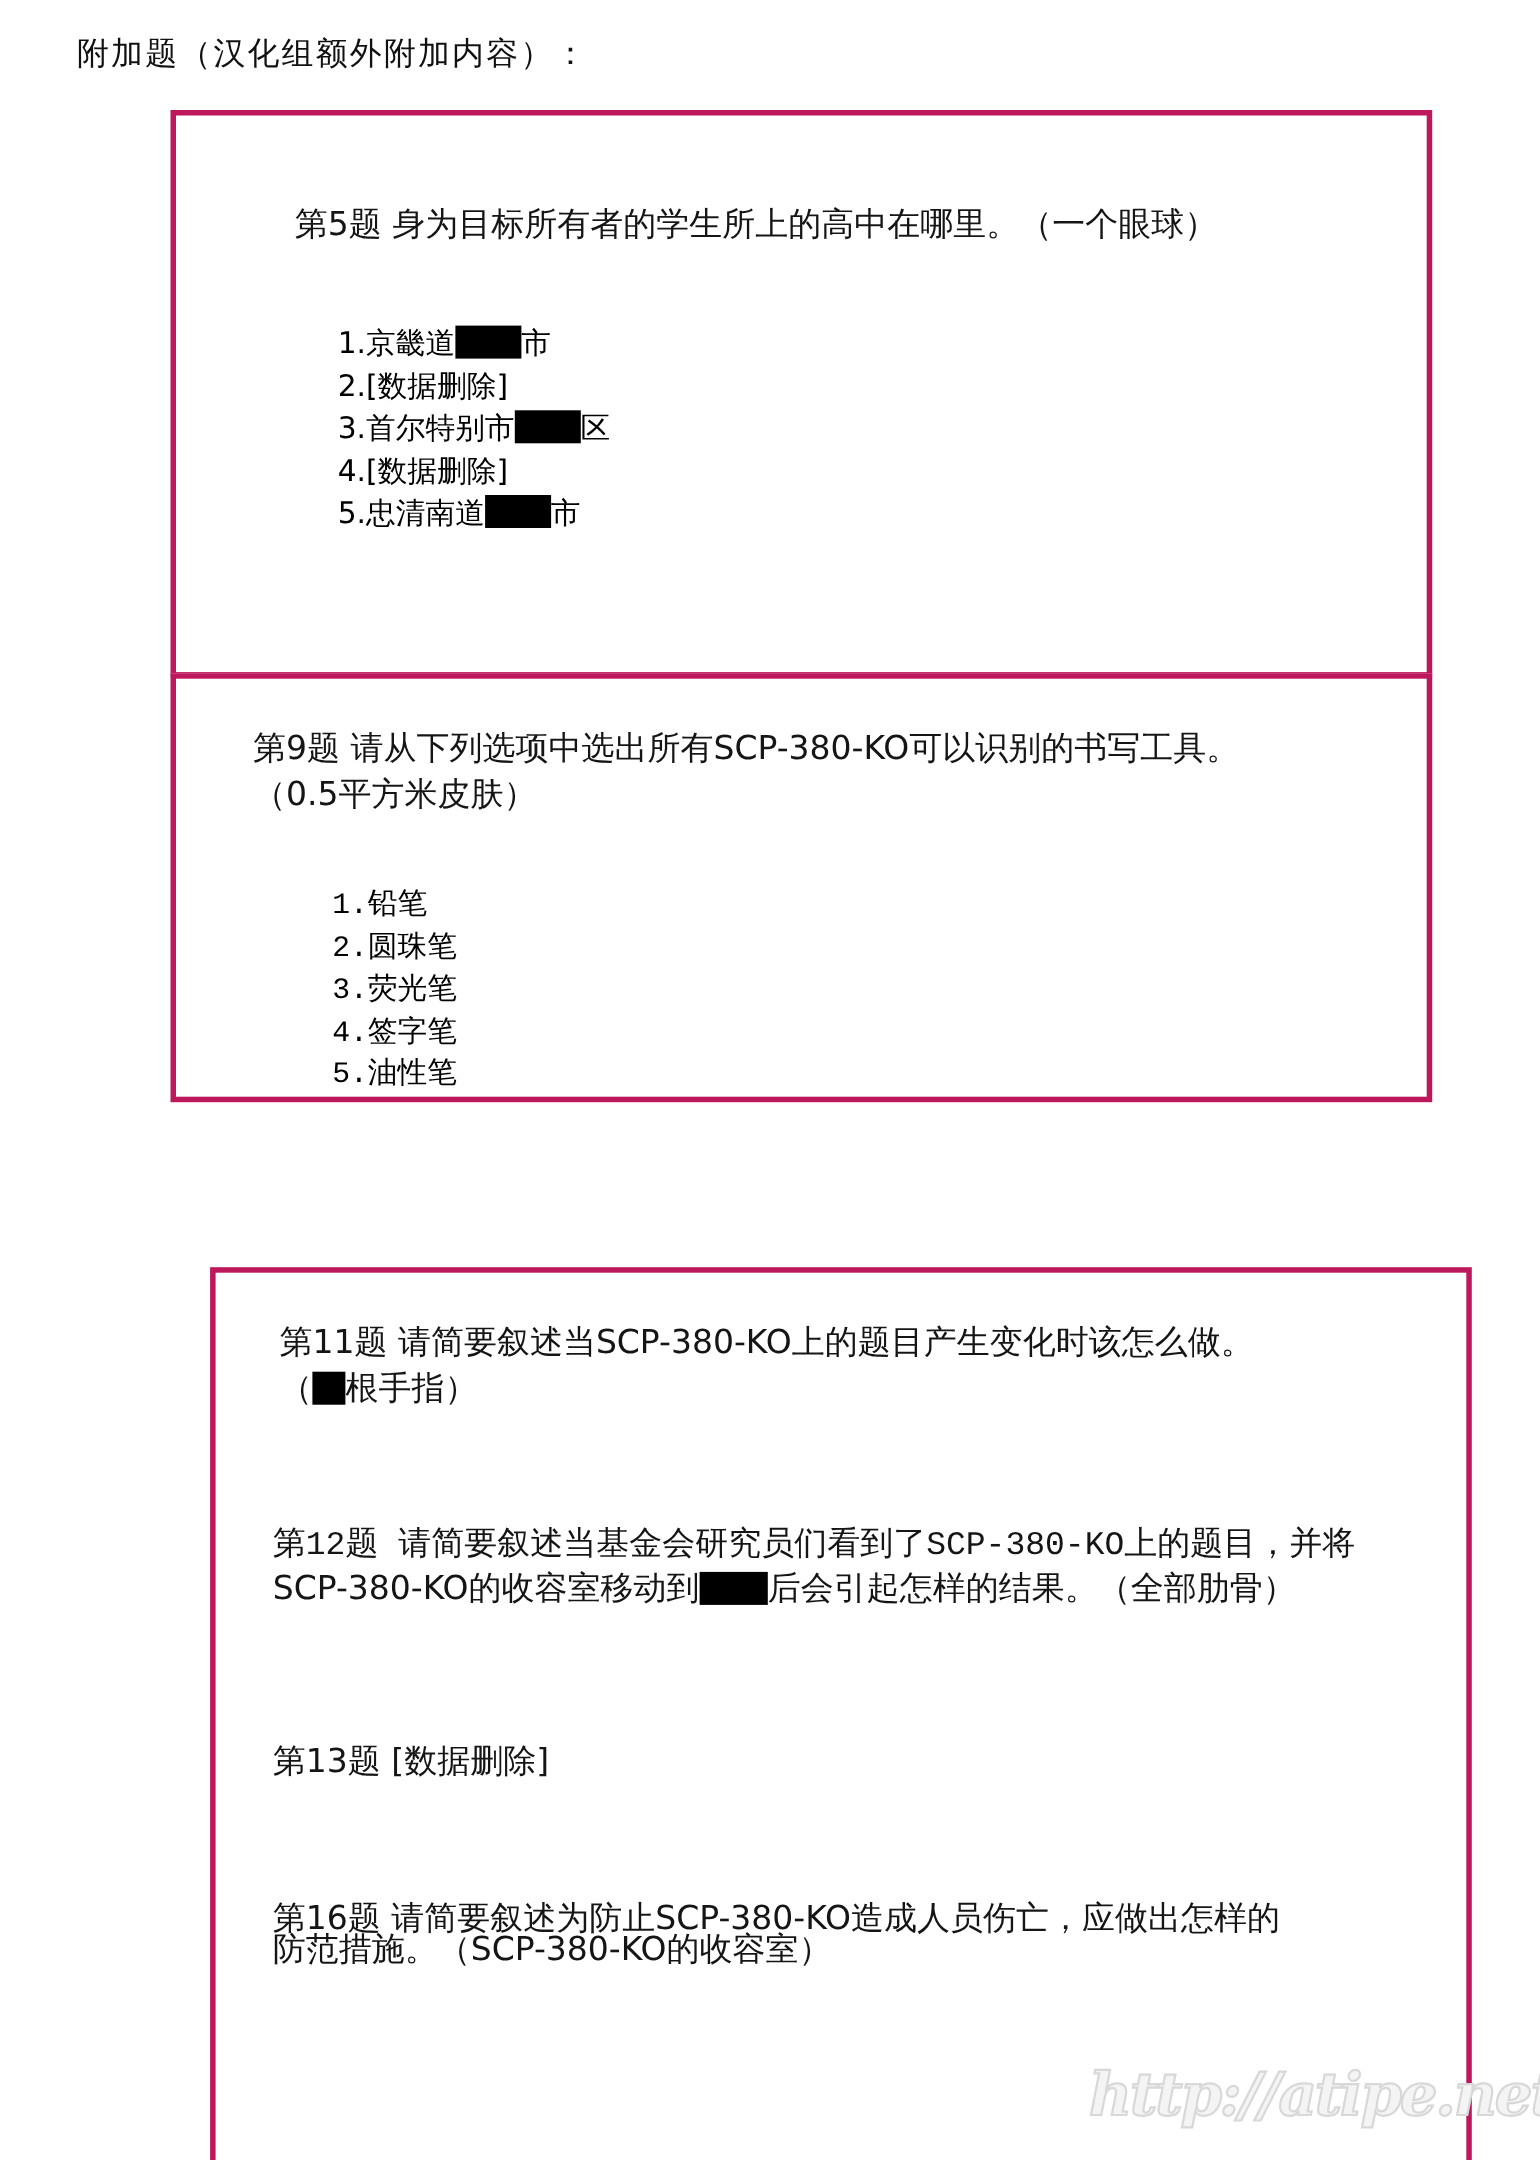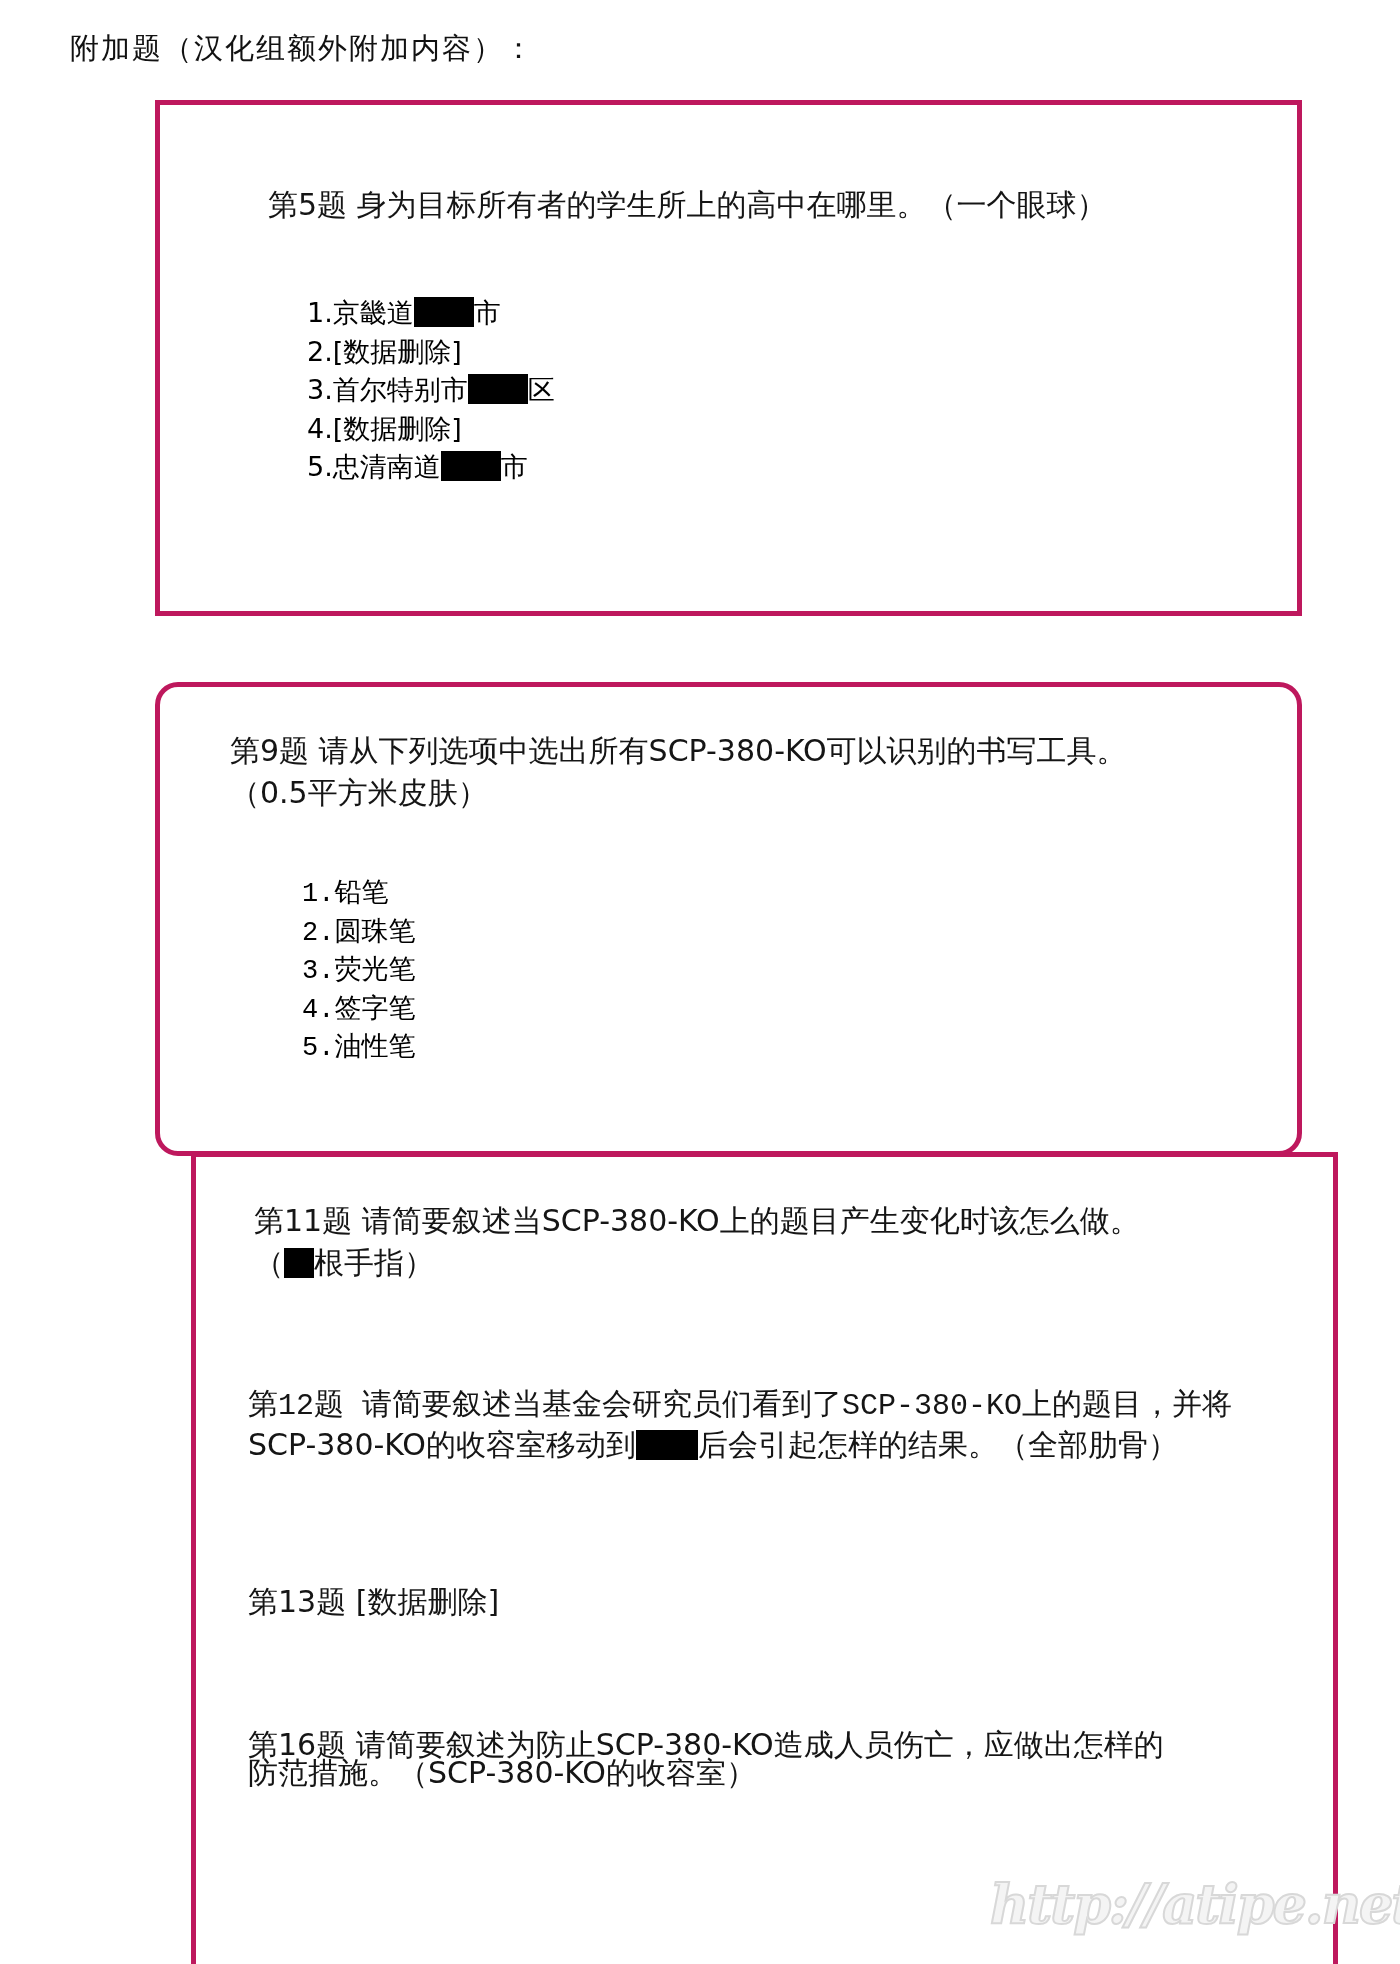--- a/index.html
+++ b/index.html
@@ -41,21 +41,21 @@
   <div class="q" style="left:108px;top:80px;">第5题 身为目标所有者的学生所上的高中在哪里。（一个眼球）</div>
   <div class="opts" style="left:147px;top:189px;">
     <span class="opt"><span>1.京畿道</span><span class="redact" style="width:60px;"></span><span>市</span></span>
     <span class="opt"><span>2.[数据删除]</span></span>
     <span class="opt"><span>3.首尔特别市</span><span class="redact" style="width:60px;"></span><span>区</span></span>
     <span class="opt"><span>4.[数据删除]</span></span>
     <span class="opt"><span>5.忠清南道</span><span class="redact" style="width:60px;"></span><span>市</span></span>
   </div>
 </div>
 
-<div class="box" style="top:682px;height:474px;border-radius:23px;">
+<div class="box" style="top:612px;height:390px;">
   <div class="q" style="left:70px;top:44px;">第9题 请从下列选项中选出所有SCP-380-KO可以识别的书写工具。</div>
   <div class="q" style="left:70px;top:86px;">（0.5平方米皮肤）</div>
   <div class="opts" style="left:142px;top:188px;font-family:Liberation Mono, monospace;">
     <span class="opt">1.铅笔</span>
     <span class="opt">2.圆珠笔</span>
     <span class="opt">3.荧光笔</span>
     <span class="opt">4.签字笔</span>
     <span class="opt">5.油性笔</span>
   </div>
 </div>

